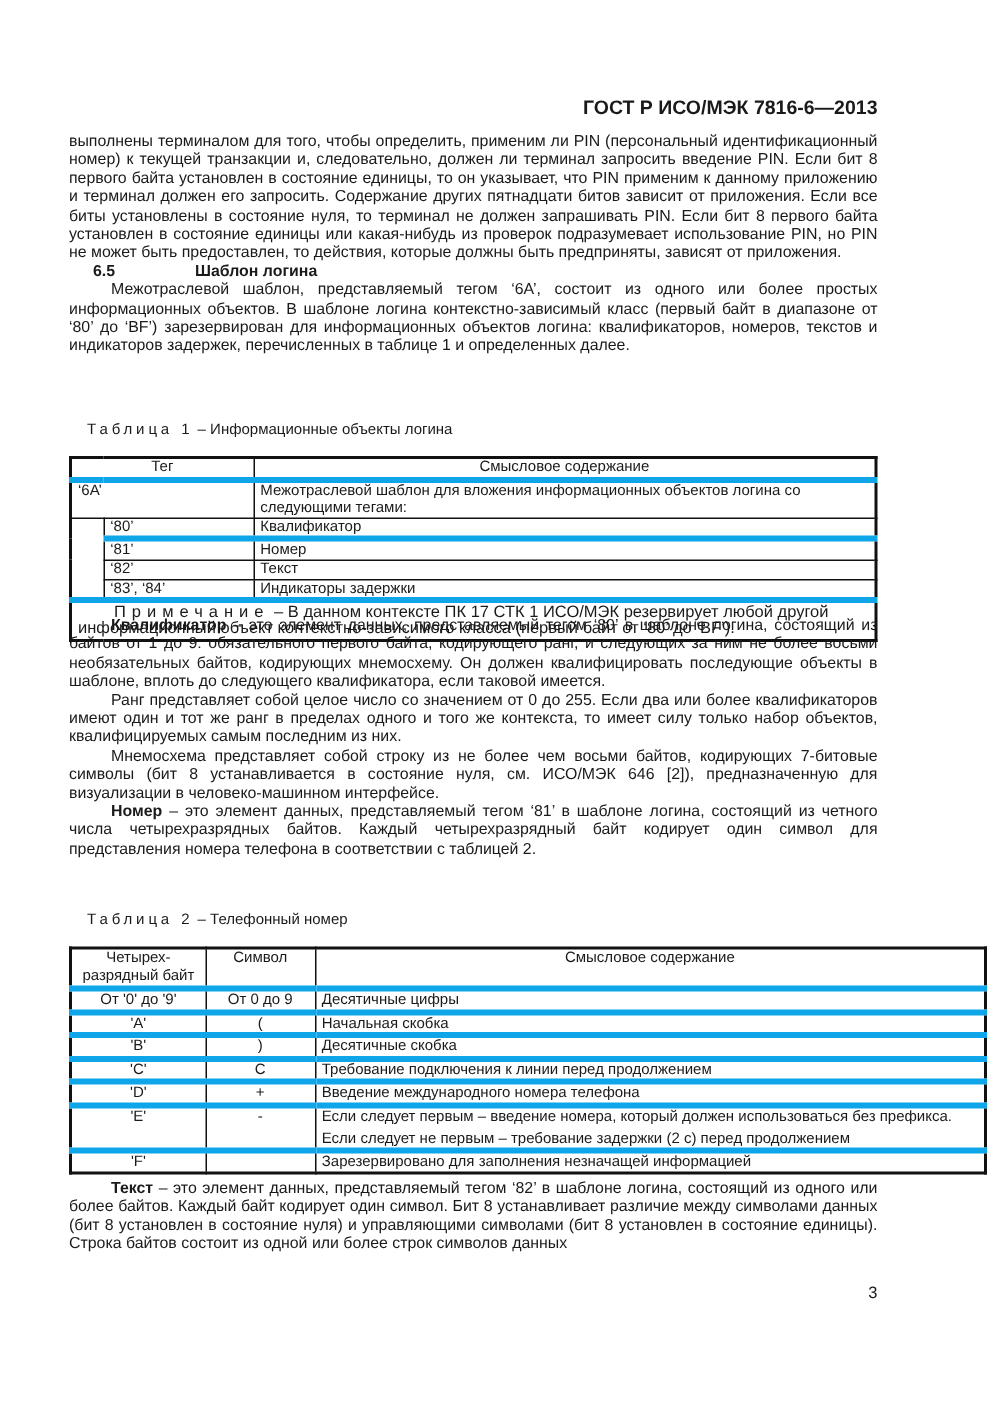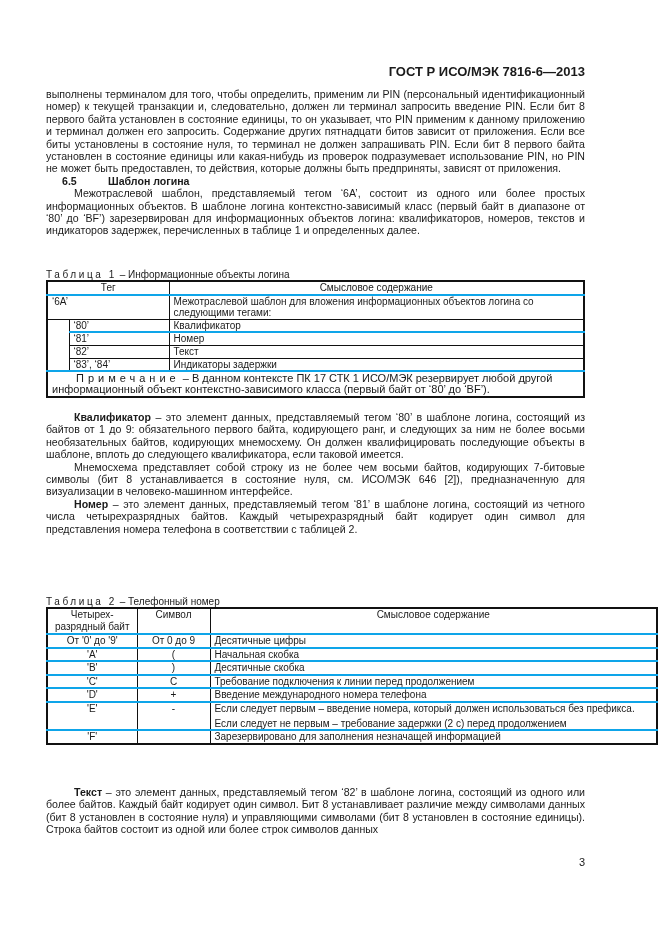--- a/index.html
+++ b/index.html
@@ -9,27 +9,27 @@
     font-size: 10.6px; line-height: 12.4px;
   }
   .header {
     position: absolute; left: 46px; width: 539px; top: 66px;
     text-align: right; font-weight: bold; font-size: 13px;
   }
   .p { text-align: justify; margin: 0; }
   .indent { text-indent: 28px; }
   .block { position: absolute; left: 46px; width: 539px; }
   .section-head { font-weight: bold; margin: 0; padding-left: 16px; }
-  .section-head .num { display: inline-block; width: 46px; }
-  .tcap { font-size: 10px; line-height: 11px; margin: 0; }
+  .section-head .num { display: inline-block; width: 68px; }
+  .tcap { font-size: 10px; line-height: 11px; margin: 12px; }
   .tcap .spaced { letter-spacing: 2.6px; }
   table { border-collapse: collapse; width: 100%; font-size: 10px; line-height: 11.6px; border-radius: 10px; }
   td, th { border: 1px solid #111; padding: 0 4px; vertical-align: top; font-weight: normal; }
   .t1 .blank { border-top: none; border-bottom: none; }
-  .thick-top td { border-top: 2px solid #0ea5e9; }
+  .thick-top td { border-top: 4px solid #0ea5e9; }
   .outer { border: 2px solid #111; }
   .center { text-align: center; }
   .note { font-size: 11px; line-height: 11px; padding: 1px 4px; }
   .note .spaced { letter-spacing: 4px; padding-left: 24px; }
   .pagenum { position: absolute; left: 46px; width: 539px; top: 856px; text-align: right; font-size: 11px; }
   b { font-weight: bold; }
 </style>
 </head>
 <body>
 
@@ -79,20 +79,21 @@
     </tr>
     <tr class="thick-top">
       <td colspan="3" class="note"><span class="spaced">Примечание</span><span> – В данном контексте ПК 17 СТК 1 ИСО/МЭК резервирует любой другой информационный объект контекстно-зависимого класса (первый байт от ‘80’ до ‘BF’).</span></td>
     </tr>
   </tbody>
     </table>
 </div>
 
 <div class="block" style="top:411px;">
   <p class="p indent"><b>Квалификатор</b><span> – это элемент данных, представляемый тегом ‘80’ в шаблоне логина, состоящий из байтов от 1 до 9: обязательного первого байта, кодирующего ранг, и следующих за ним не более восьми необязательных байтов, кодирующих мнемосхему. Он должен квалифицировать последующие объекты в шаблоне, вплоть до следующего квалификатора, если таковой имеется.</span></p>
+  <p class="p indent">Ранг представляет собой целое число со значением от 0 до 255. Если два или более квалификаторов имеют один и тот же ранг в пределах одного и того же контекста, то имеет силу только набор объектов, квалифицируемых самым последним из них.</p>
   <p class="p indent">Мнемосхема представляет собой строку из не более чем восьми байтов, кодирующих 7-битовые символы (бит 8 устанавливается в состояние нуля, см. ИСО/МЭК 646 [2]), предназначенную для визуализации в человеко-машинном интерфейсе.</p>
   <p class="p indent" style="margin-top:0;"><b>Номер</b><span> – это элемент данных, представляемый тегом ‘81’ в шаблоне логина, состоящий из четного числа четырехразрядных байтов. Каждый четырехразрядный байт кодирует один символ для представления номера телефона в соответствии с таблицей 2.</span></p>
 </div>
 
 <div class="block" style="top:596px; width:612px;">
   <p class="tcap"><span class="spaced">Таблица 2</span><span> – Телефонный номер</span></p>
   <table class="outer">
     <colgroup>
         <col style="width:90px">
         <col style="width:73px">

